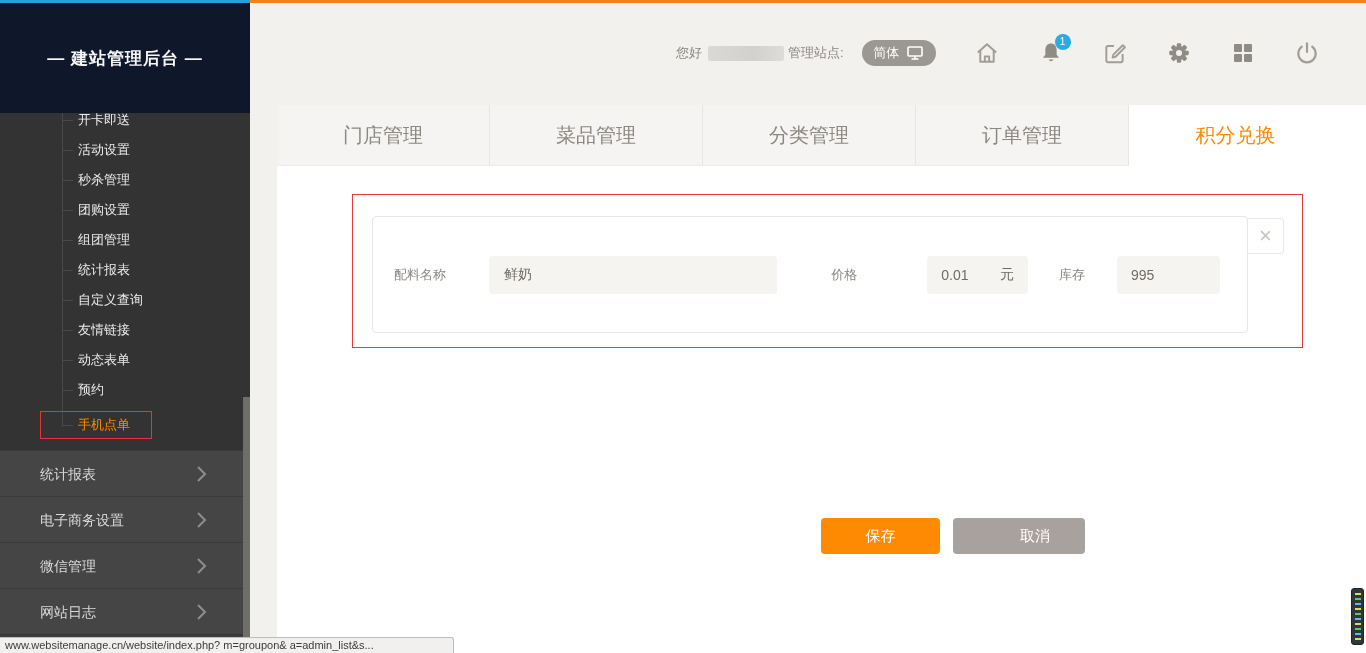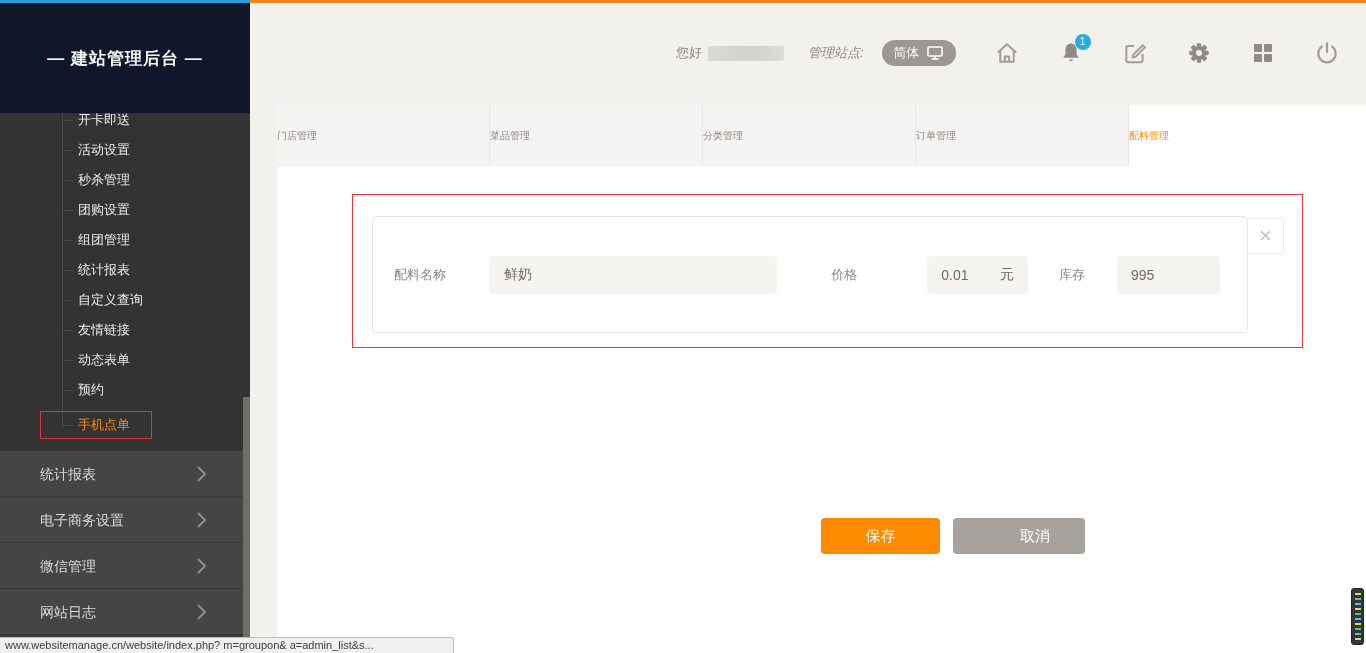--- a/index.html
+++ b/index.html
@@ -26,32 +26,32 @@
                 color:#d9d9d9; font-size:14px; padding-left:40px; cursor:pointer; }
   .group-tail { height:22px; background:#3d3d3d; border-top:1px solid #343434; }
   .chev { position:absolute; right:40px; top:13px; }
   .side-scroll-thumb { position:absolute; left:243px; top:397px; width:7px; height:253px; background:#6f6f6a; }
 
   
   .hdr { position:absolute; left:676px; top:39px; height:28px; display:flex; align-items:center; }
   .hdr .greet, .hdr .site-label { font-size:13px; color:#8a8682; white-space:nowrap; }
   .blur-block { width:76px; height:15px; margin-left:6px; border-radius:2px;
                 background:linear-gradient(90deg,#dbd9d6,#d3d1ce 60%,#dedcd9); }
-  .site-label { margin-left:24px;font-style:italic; }
+  .site-label { margin-left:4px; }
   .lang-pill { margin-left:18px; width:74px; height:26px; border-radius:13px; background:#9b9792; color:#fff;
                font-size:13px; display:flex; align-items:center; justify-content:center; gap:7px; cursor:pointer;text-align:center; }
   .icon-row { display:flex; align-items:center; gap:38px; margin-left:38px; }
   .hicon { position:relative; width:26px; height:26px; display:flex; align-items:center; justify-content:center; cursor:pointer; }
   .badge { position:absolute; top:-6px; right:-7px; min-width:16px; height:16px; border-radius:8px; background:#29abe2;
            color:#fff; font-size:10px; line-height:16px; text-align:center; }
 
   
   .panel { position:absolute; left:277px; top:105px; right:0; bottom:0; background:#ffffff; }
   .tabs { position:absolute; left:277px; top:105px; height:61px; display:flex; }
-  .tab { width:213px; height:61px; line-height:61px; font-size:10px; color:#8c8882;
+  .tab { width:213px; height:61px; line-height:61px; text-align:center; font-size:20px; color:#8c8882;
          background:#f5f4f2; border-right:1px solid #e8e6e3; border-bottom:1px solid #eeeceb; cursor:pointer; }
   .tab.active { background:#ffffff; color:#fe8a00; border-right:none; border-bottom:none; }
 
   
   .red-box { position:absolute; left:352px; top:194px; width:951px; height:154px; border:1.5px solid #e8393c; }
   .card { position:absolute; left:372px; top:216px; width:876px; height:117px; background:#fff;
           border:1px solid #e9e7e3; border-radius:4px; display:flex; align-items:center;
           padding-left:21px; padding-right:27px; }
   .flabel { font-size:13px; color:#8a8682; white-space:nowrap; }
   .gbox { background:#f5f4f1; border:none; border-radius:4px; height:38px; font-size:14px; color:#6f6b66;
@@ -219,21 +219,21 @@
     </span>
   </div>
 
   <div class="panel"></div>
 
   <div class="tabs">
     <div class="tab">门店管理</div>
     <div class="tab">菜品管理</div>
     <div class="tab">分类管理</div>
     <div class="tab">订单管理</div>
-    <div class="tab active">配料管理</div>
+    <div class="tab active">积分兑换</div>
   </div>
 
   <div class="red-box"></div>
 
   <div class="card">
     <span class="flabel">配料名称</span>
     <input class="gbox name-input" value="鲜奶" style="">
     <span class="flabel lbl-price">价格</span>
     <span class="gbox price-box">
       <input value="0.01" style="">

